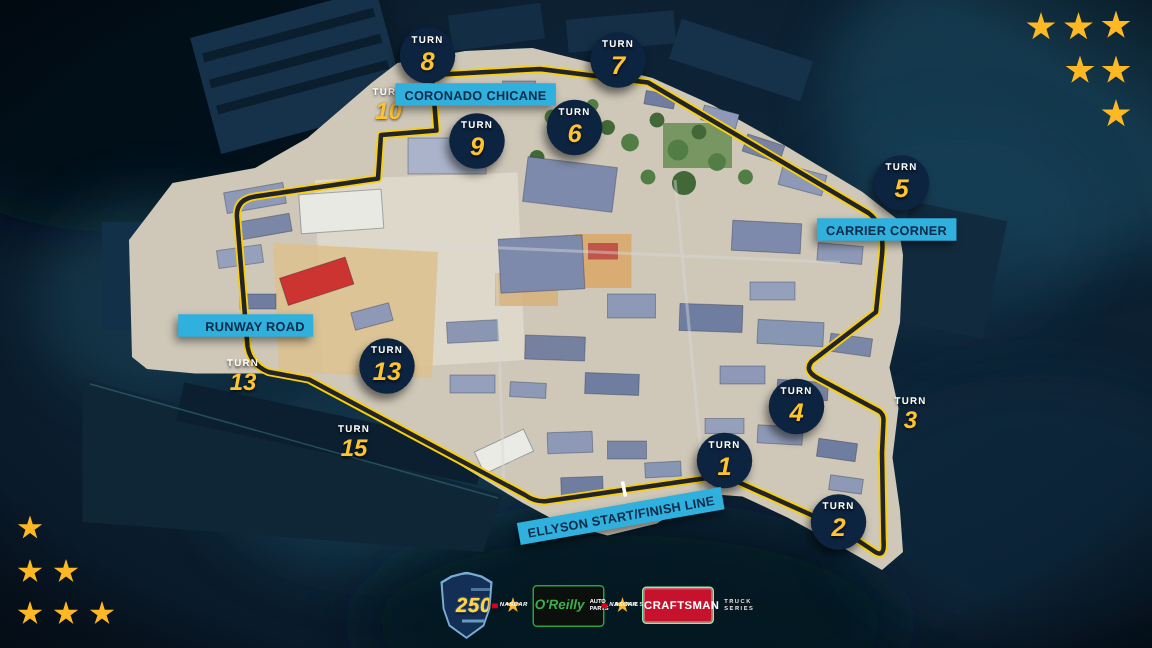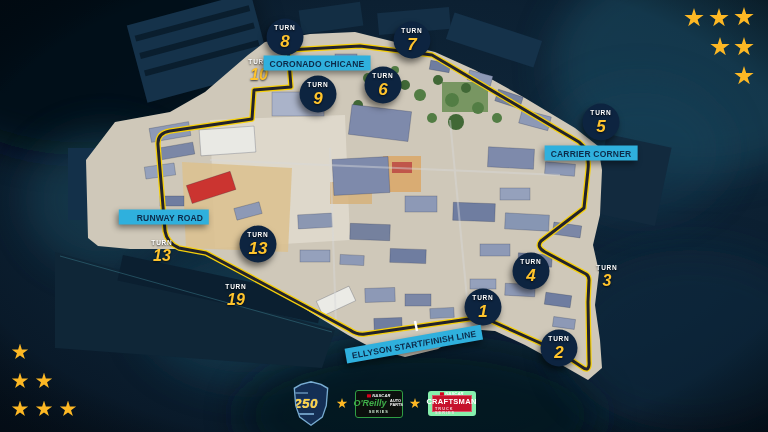--- a/index.html
+++ b/index.html
@@ -36,38 +36,38 @@
         filter:drop-shadow(-3px 4px 2px rgba(0,0,0,.55));}
 
   
   .footer{position:absolute;left:0;right:0;bottom:6px;display:flex;align-items:center;
         justify-content:center;gap:7px;z-index:7;}
   .badge{width:37px;height:45px;background:#79add2;padding:1.5px;
         clip-path:polygon(50% 0%,78% 6%,97% 15%,93% 55%,82% 81%,50% 100%,18% 81%,7% 55%,3% 15%,22% 6%);
         display:flex;align-items:center;justify-content:center;}
   .badge-in{width:100%;height:100%;background:#142f55;
         clip-path:polygon(50% 0%,78% 6%,97% 15%,93% 55%,82% 81%,50% 100%,18% 81%,7% 55%,3% 15%,22% 6%);
-        display:flex;flex-direction:column;align-items:flex-start;justify-content:center;gap:2px;}
+        display:flex;flex-direction:column;align-items:flex-end;justify-content:center;gap:2px;}
   .badge-rule{width:20px;height:2px;background:#7fb3d9;opacity:.8;}
   .badge-rule.small{width:14px;height:1.5px;opacity:.55;}
   .badge-num{font-size:13.5px;font-weight:800;font-style:italic;color:#ffd23e;letter-spacing:.5px;
         text-shadow:0 0 1px #eaf3fb,0 1px 1px rgba(0,0,0,.6);}
   .sep-star{width:11px;height:11px;background:var(--star-gold);
         clip-path:polygon(50% 0%,61% 35%,98% 35%,68% 57%,79% 91%,50% 70%,21% 91%,32% 57%,2% 35%,39% 35%);}
-  .serieslogo{border-radius:3px;display:flex;flex-direction:column;align-items:center;
+  .serieslogo{border-radius:3px;display:flex;flex-direction:row;align-items:center;
         justify-content:center;line-height:1;}
   .logo-oreilly{width:48px;height:28px;background:#0b100d;border:1.5px solid #2f9e44;gap:1.5px;}
   .nascar-tag{display:flex;align-items:center;gap:1.5px;font-size:5px;font-weight:700;
         font-style:italic;color:#fff;letter-spacing:.3px;transform:scale(.8);}
   .nascar-tag::before{content:"";width:5px;height:4px;background:#d6001c;display:inline-block;}
   .oreilly-row{display:flex;align-items:center;gap:2px;}
   .oreilly-brand{font-size:9px;font-weight:800;font-style:italic;color:#3fae49;}
   .oreilly-sub{font-size:4.5px;font-weight:700;color:#fff;transform:scale(.85);}
   .series-word{font-size:4.5px;font-weight:700;color:#cfe8d2;letter-spacing:1.2px;transform:scale(.85);}
-  .logo-craftsman{width:48px;height:25px;background:#c6122c;border:4px solid #86efac;
+  .logo-craftsman{width:48px;height:25px;background:#c6122c;border:1px solid #86efac;
         box-shadow:inset 0 0 0 1px rgba(255,255,255,.3);gap:1.5px;}
   .craftsman-brand{font-size:7.5px;font-weight:800;color:#fff;letter-spacing:.3px;}
   .logo-craftsman .series-word{color:#f3d9dc;}
 </style>
 </head>
 <body>
 
 <div class="stage">
 
   <svg class="scene" viewBox="0 0 768 432">
@@ -255,21 +255,21 @@
       <div class="turn turn--plain" style="left: 162px; top: 252px;">
         <div class="t-word">TURN</div>
         <div class="t-num">13</div>
       </div>
       <div class="turn turn--circle" style="left: 258px; top: 244px;">
         <div class="t-word">TURN</div>
         <div class="t-num">13</div>
       </div>
       <div class="turn turn--plain" style="left: 236px; top: 296px;">
         <div class="t-word">TURN</div>
-        <div class="t-num">19</div>
+        <div class="t-num">15</div>
       </div>
       <div class="tracklabel" style="left: 591px; top: 153px; transform: translate(-50%, -50%) rotate(0deg);">CARRIER CORNER</div>
       <div class="tracklabel" style="left: 317px; top: 63px; transform: translate(-50%, -50%) rotate(0deg);">CORONADO CHICANE</div>
       <div class="tracklabel" style="left: 164px; top: 217px; transform: translate(-50%, -50%) rotate(0deg); padding-left: 18px;">RUNWAY ROAD</div>
       <div class="tracklabel" style="left: 414px; top: 344px; transform: translate(-50%, -50%) rotate(-10deg);">ELLYSON START/FINISH LINE</div>
       <div class="star" style="width: 20px; height: 20px; left: 684px; top: 8px;"></div>
       <div class="star" style="width: 20px; height: 20px; left: 709px; top: 8px;"></div>
       <div class="star" style="width: 20px; height: 20px; left: 734px; top: 7px;"></div>
       <div class="star" style="width: 20px; height: 20px; left: 710px; top: 37px;"></div>
       <div class="star" style="width: 20px; height: 20px; left: 734px; top: 37px;"></div>

